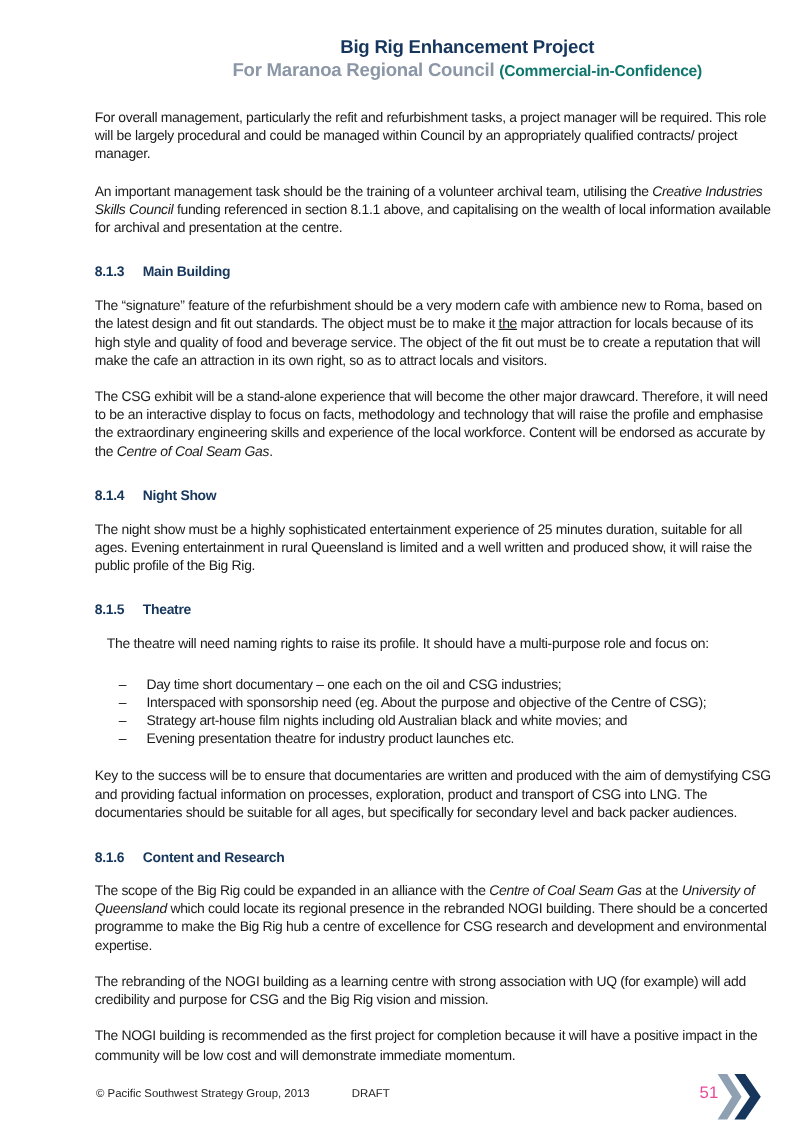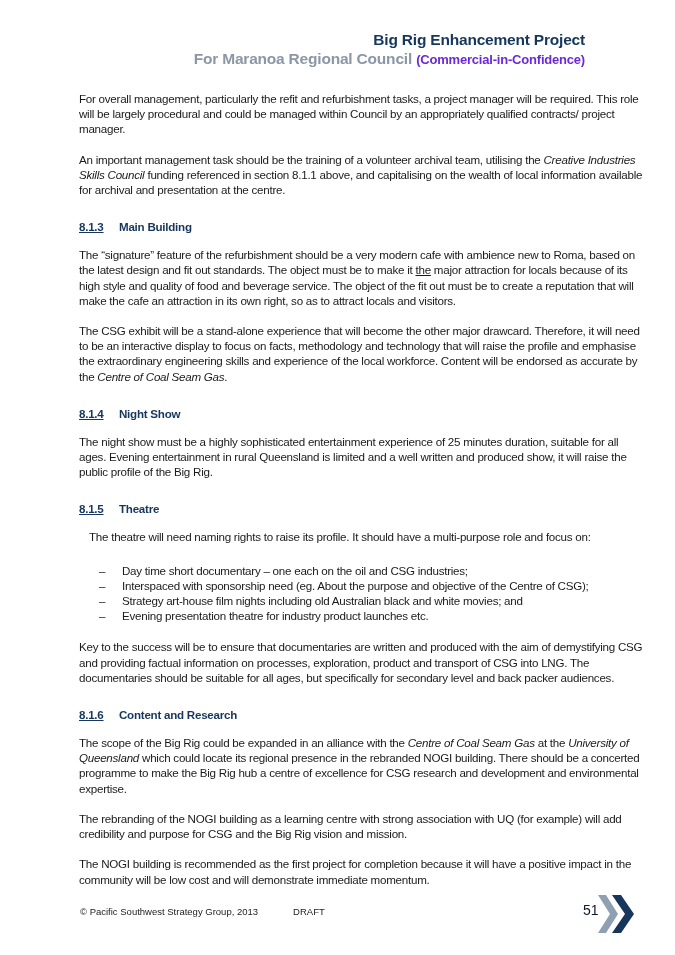--- a/index.html
+++ b/index.html
@@ -1,32 +1,32 @@
 <!DOCTYPE html>
 <html><head>
   <meta charset="utf-8">
   <style>
     html, body { margin: 0; padding: 0; background: #ffffff; }
     body { width: 675px; height: 955px; position: relative; overflow: hidden;
            font-family: "Liberation Sans", "DejaVu Sans", sans-serif; color: #1a1a1a; }
-    .header { position: absolute; right: 90px; top: 30px; text-align: right; }
+    .header { position: absolute; right: 90px; top: 30px; text-align: center; }
     .header .title { font-size: 15.5px; font-weight: bold; color: #16365c; letter-spacing: -0.2px; line-height: 19px; }
     .header .subtitle { font-size: 15.5px; font-weight: bold; color: #8b97a6; letter-spacing: -0.2px; line-height: 19px; }
-    .header .subtitle .conf { color: #6d28d9; font-size: 13px; }
+    .header .subtitle .conf { color: #0f766e; font-size: 13px; }
     .content { position: absolute; left: 79px; top: 91px; width: 565px; font-size: 11.6px; line-height: 15.2px; letter-spacing: -0.25px; }
     .content p { margin: 0 0 15px 0; }
     .content h3 { margin: 22px 0 13px 0; font-size: 11.6px; font-weight: bold; color: #16365c; line-height: 15px; }
-    .content h3 .num { display: inline-block; width: 40px; text-decoration: underline; }
+    .content h3 .num { display: inline-block; width: 40px; }
     .content ul { list-style: none; margin: 0 0 16px 0; padding: 0 0 0 20px; }
     .content ul li { position: relative; padding-left: 23px; }
     .content ul li .dash { position: absolute; left: 0; top: 0; }
     .u { text-decoration: underline; text-align: right; }
     .footer { position: absolute; left: 80px; top: 906px; font-size: 9.5px; color: #222; }
     .footer .draft { margin-left: 35px; }
-    .pagenum { position: absolute; left: 583px; top: 902px; font-size: 14px; color: #0f172a; }
+    .pagenum { position: absolute; left: 583px; top: 902px; font-size: 14px; color: #ec4899; }
     .logo { position: absolute; left: 596px; top: 893px; width: 40px; height: 42px; }
   </style>
 </head>
 <body>
 
 <div class="header">
   <div class="title">Big Rig Enhancement Project</div>
   <div class="subtitle"><span>For Maranoa Regional Council</span> <span class="conf">(Commercial-in-Confidence)</span></div>
 </div>
 

